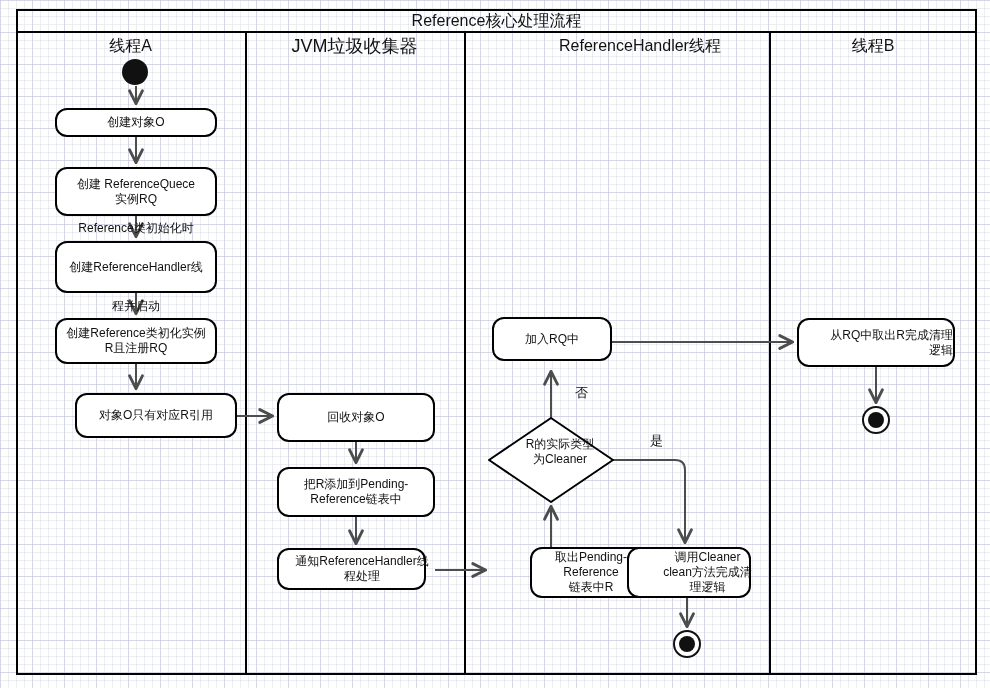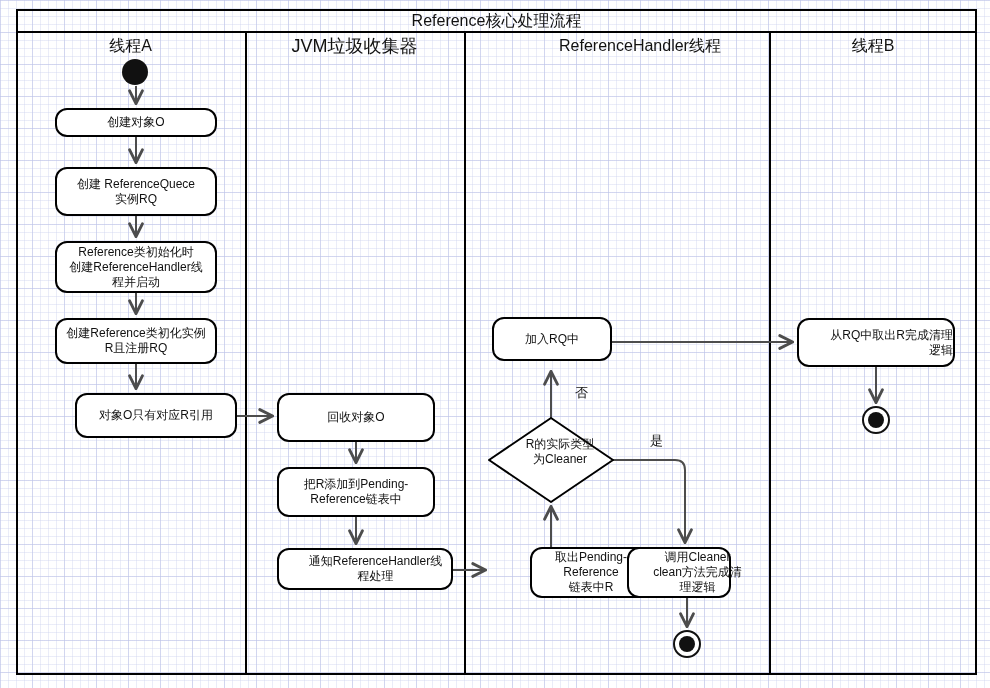--- a/index.html
+++ b/index.html
@@ -114,58 +114,58 @@
     <div class="dot"></div>
   </div>
 
   <div class="node" style="left:55px; top:108px; width:162px; height:29px;">
     <div class="ln">创建对象O</div>
   </div>
   <div class="node" style="left:55px; top:167px; width:162px; height:49px;">
     <div class="ln">创建 ReferenceQuece</div>
     <div class="ln">实例RQ</div>
   </div>
-  <div class="node" style="left:55px; top:241px; width:162px; height:52px;">
+  <div class="node" style="left:55px; top:241px; width:162px; height:52px;gap:24px;">
     <div class="ln">Reference类初始化时</div>
     <div class="ln">创建ReferenceHandler线</div>
     <div class="ln">程并启动</div>
   </div>
   <div class="node" style="left:55px; top:318px; width:162px; height:46px;">
     <div class="ln">创建Reference类初化实例</div>
     <div class="ln">R且注册RQ</div>
   </div>
   <div class="node" style="left:55px; top:393px; width:162px; height:45px;margin-left:20px;">
     <div class="ln">对象O只有对应R引用</div>
   </div>
 
   <div class="node" style="left:277px; top:393px; width:158px; height:49px;">
     <div class="ln">回收对象O</div>
   </div>
   <div class="node" style="left:277px; top:467px; width:158px; height:50px;">
     <div class="ln">把R添加到Pending-</div>
     <div class="ln">Reference链表中</div>
   </div>
-  <div class="node" style="left:277px; top:548px; width:176px; height:42px;padding-left:21px;">
+  <div class="node" style="left:277px; top:548px; width:149px; height:42px;padding-left:21px;">
     <div class="ln">通知ReferenceHandler线</div>
     <div class="ln">程处理</div>
   </div>
 
   <div class="node" style="left:492px; top:317px; width:120px; height:44px;">
     <div class="ln">加入RQ中</div>
   </div>
   <div class="diamond-label" style="left:500px; top:437px; width:120px;">
     <div class="ln">R的实际类型</div>
     <div class="ln">为Cleaner</div>
   </div>
   <div class="node" style="left:490px; top:547px; width:122px; height:51px;margin-left:40px;">
     <div class="ln">取出Pending-</div>
     <div class="ln">Reference</div>
     <div class="ln">链表中R</div>
   </div>
-  <div class="node" style="left:627px; top:547px; width:104px; height:51px;padding-left:37px;">
+  <div class="node" style="left:627px; top:547px; width:124px; height:51px;padding-left:37px;">
     <div class="ln">调用Cleaner</div>
     <div class="ln">clean方法完成清</div>
     <div class="ln">理逻辑</div>
   </div>
 
   <div class="node" style="left:797px; top:318px; width:158px; height:49px;align-items:flex-end;">
     <div class="ln">从RQ中取出R完成清理</div>
     <div class="ln">逻辑</div>
   </div>
 

